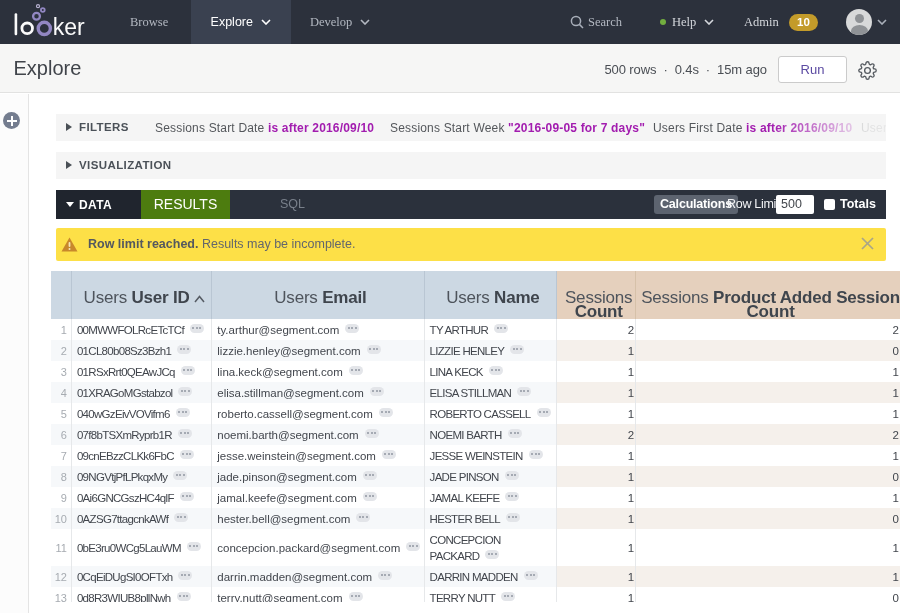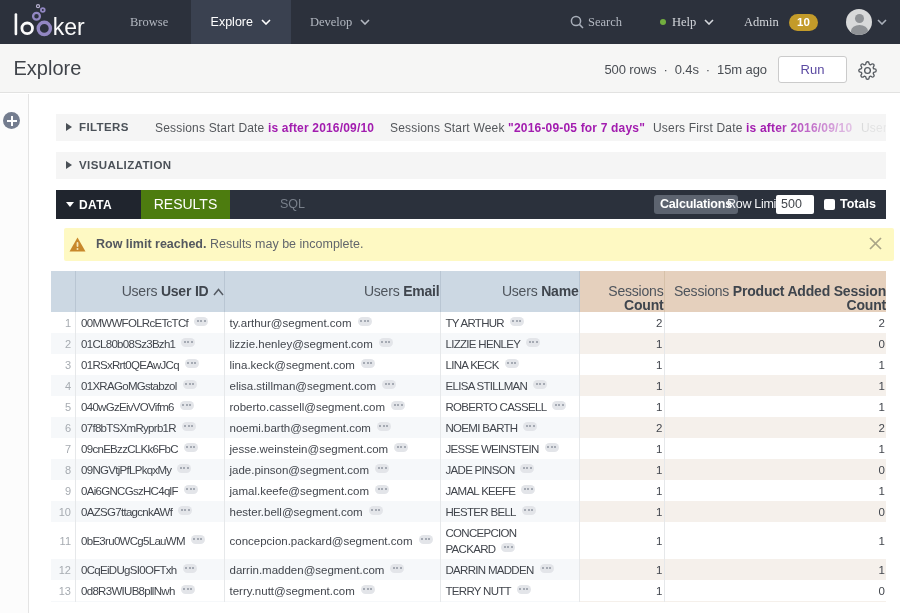--- a/index.html
+++ b/index.html
@@ -34,29 +34,29 @@
 #dataseg { position:absolute; left:0; top:0; width:85px; height:29px; background:#20252e; }
 .tri-d { position:absolute; width:0; height:0; border-top:5px solid #fff; border-left:4.5px solid transparent; border-right:4.5px solid transparent; }
 #resultstab { position:absolute; left:85px; top:0; width:89px; height:29px; background:#4d7c0f; color:#fff; font-size:14px; text-align:center; line-height:29px; }
 #sqltab { position:absolute; left:192px; top:0; height:29px; line-height:29px; color:#79808b; font-size:12.5px;margin-left:32px; }
 #calcbtn { position:absolute; left:570px; top:5px; width:84px; height:19px; background:#5d6470; border-radius:3px; color:#fff; font-weight:bold; font-size:12.5px; text-align:center; line-height:19px; letter-spacing:-0.2px;margin-left:28px; }
 #rowlimitlbl { position:absolute; left:663px; top:0; height:29px; line-height:29px; color:#f2f3f5; font-size:12.5px; letter-spacing:-0.3px;margin-left:8px; }
 #rowlimitinput { position:absolute; left:720px; top:5px; width:38px; height:19px; background:#fff; border-radius:2px; color:#43474d; font-size:12.5px; line-height:19px; padding-left:5px; }
 #totalscb { position:absolute; left:768px; top:9px; width:11px; height:11px; background:#fff; border-radius:2px; }
 #totalslbl { position:absolute; left:784px; top:0; height:45px; line-height:29px; color:#fff; font-size:12.5px; font-weight:bold; }
 
-#warn { position:absolute; left:64px; top:228px; width:830px; height:33px; background:#fef9c3; border-radius:2px; }
+#warn { position:absolute; left:56px; top:228px; width:830px; height:33px; background:#fde047; border-radius:2px; }
 #warntext { position:absolute; left:32px; top:9px; font-size:12.5px; color:#62666c; letter-spacing:0; }
 #warntext b { color:#54585f; }
 #warnx { position:absolute; right:12px; top:9px; width:13px; height:13px; }
 
 #tbl { position:absolute; left:51px; top:271px; height:331px; overflow:hidden; }
 table { border-collapse:collapse; table-layout:fixed; }
 td, th { overflow:hidden; white-space:nowrap; }
-th { height:36px; vertical-align:top; text-align:right; font-weight:normal; font-size:14px; color:#4e545c; padding:13px 0 0 5px; line-height:14px; letter-spacing:-0.2px; }
+th { height:36px; vertical-align:top; text-align:center; font-weight:normal; font-size:17px; color:#4e545c; padding:20px 0 0 5px; line-height:14px; letter-spacing:-0.2px; }
 th b, td b { color:#3f454d; }
 th.dim { background:#ccd8e3; border-right:1px solid #b9c6d3; }
 th.meas { background:#e5d0bd; border-right:1px solid #d6c1a9; }
 td { height:21px; font-size:11.5px; color:#42464d; padding:0 0 0 5px; border-right:1px solid #e6e8ea; }
 td.num { color:#a6abb1; text-align:right; padding:0 4px 0 0; font-size:11px; }
 td.val { text-align:right; padding:0 1px 0 0; }
 tr.even td { background:#f6f8fa; }
 tr.even td.meascell { background:#f5f0eb; }
 td.idc, td.namec { letter-spacing:-0.7px; } td.namec { line-height:16px; }
 .pill { display:inline-block; vertical-align:1px; margin-left:6px; width:14px; height:9px; border-radius:5px; background:#e3e5e9; position:relative; }

